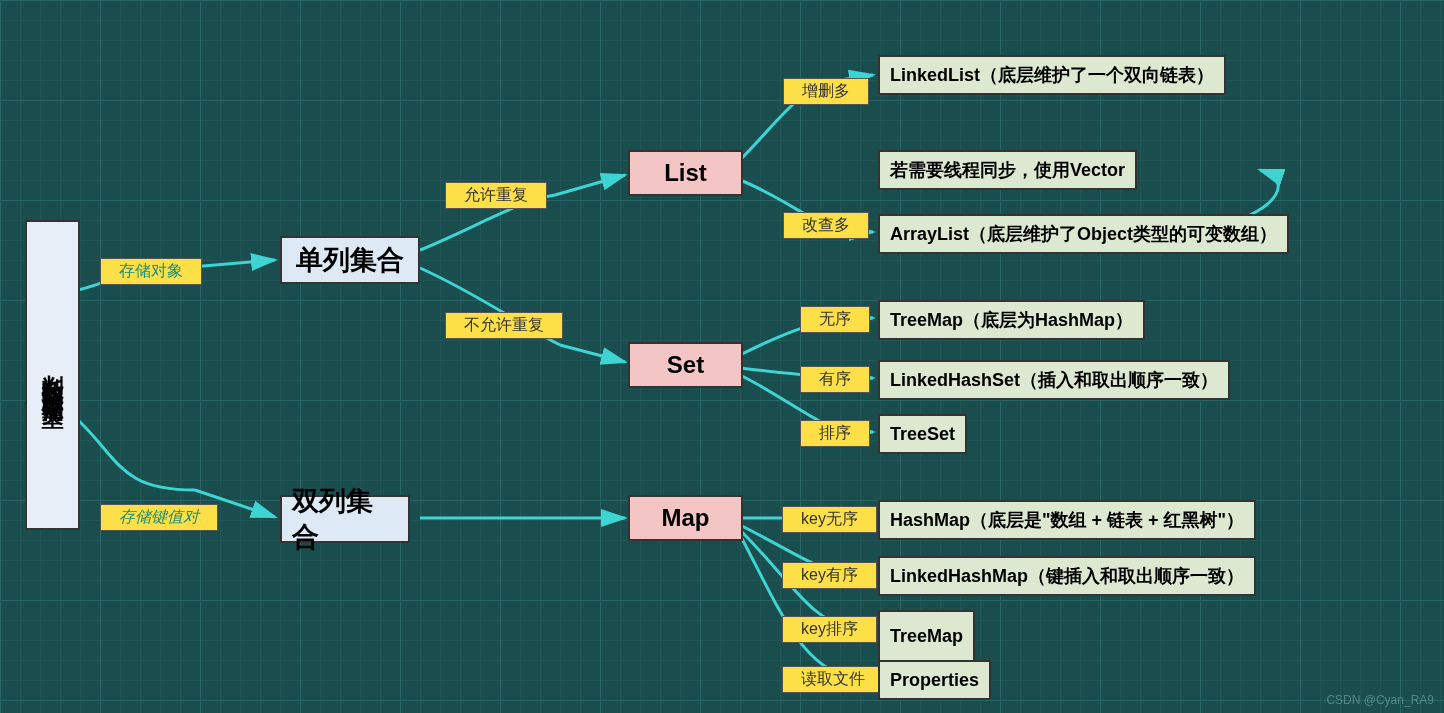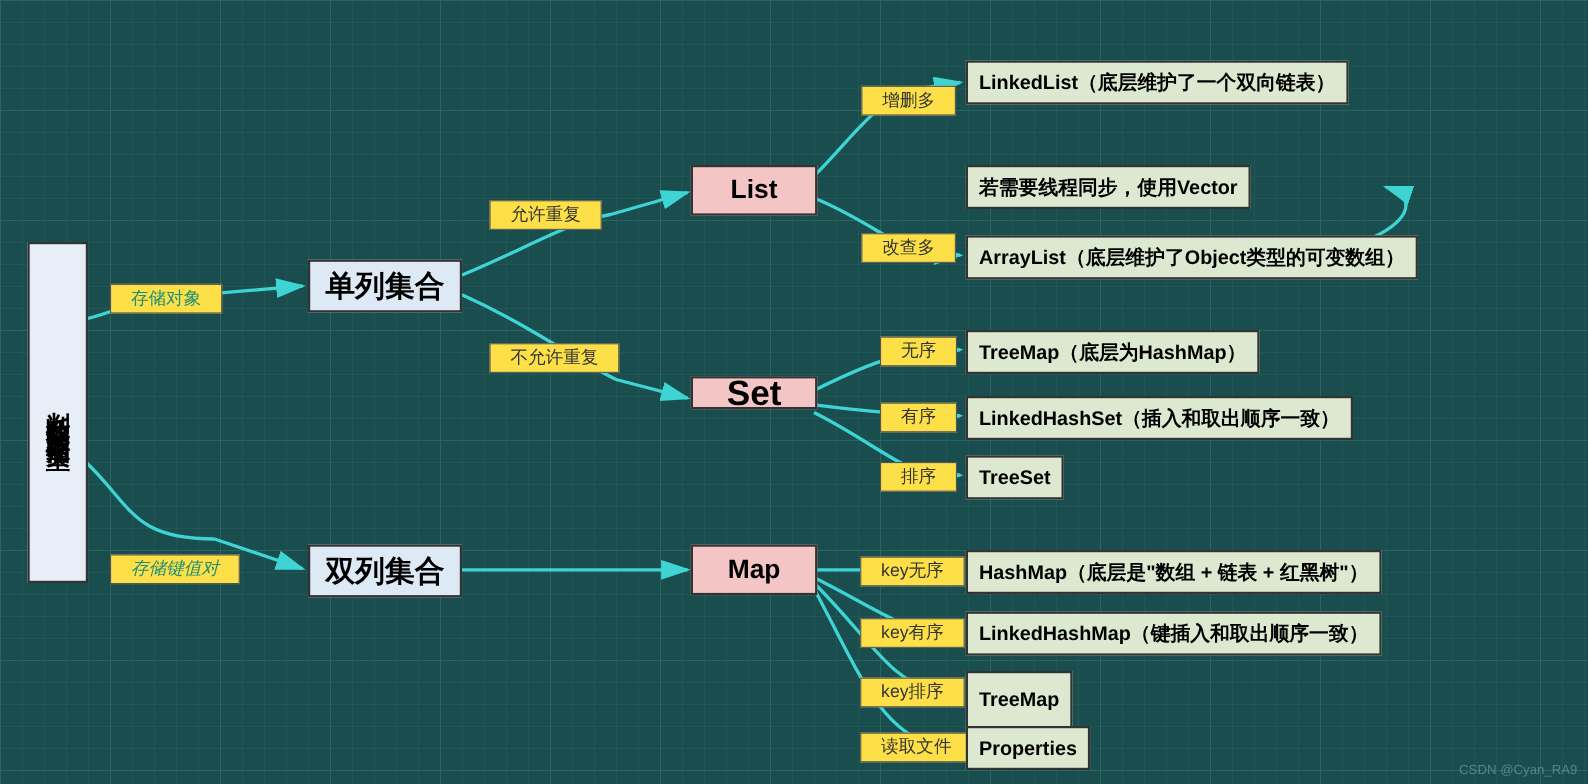--- a/index.html
+++ b/index.html
@@ -105,27 +105,27 @@
 
   <path d="M740,535 C780,610 800,665 850,678 M850,678 L873,678" stroke="#3fd4d4" stroke-width="3" fill="none" marker-end="url(#arrow)"></path>
 </svg>
 
 <div class="node root" style="left:25px; top:220px; width:55px; height:310px;">判断数据的存储类型</div>
 
 <div class="label teal" style="left:100px; top:258px;">存储对象</div>
 <div class="label teal" style="left:100px; top:504px;font-style:italic;">存储键值对</div>
 
 <div class="node blue" style="left:280px; top:236px; width:140px; height:48px;">单列集合</div>
-<div class="node blue" style="left:280px; top:495px; width:140px; height:48px;">双列集合</div>
+<div class="node blue" style="left:280px; top:495px; width:130px; height:48px;">双列集合</div>
 
 <div class="label" style="left:445px; top:182px;">允许重复</div>
 <div class="label" style="left:445px; top:312px;">不允许重复</div>
 
 <div class="node pink" style="left:628px; top:150px; width:115px; height:46px; font-size:24px;">List</div>
-<div class="node pink" style="left:628px; top:342px; width:115px; height:30px; font-size:32px;">Set</div>
+<div class="node pink" style="left:628px; top:342px; width:115px; height:46px; font-size:24px;">Set</div>
 <div class="node pink" style="left:628px; top:495px; width:115px; height:46px; font-size:24px;">Map</div>
 
 <div class="label" style="left:783px; top:78px;">增删多</div>
 <div class="label" style="left:783px; top:212px;">改查多</div>
 
 <div class="label" style="left:800px; top:306px;">无序</div>
 <div class="label" style="left:800px; top:366px;">有序</div>
 <div class="label" style="left:800px; top:420px;">排序</div>
 
 <div class="label" style="left:782px; top:506px;">key无序</div>

